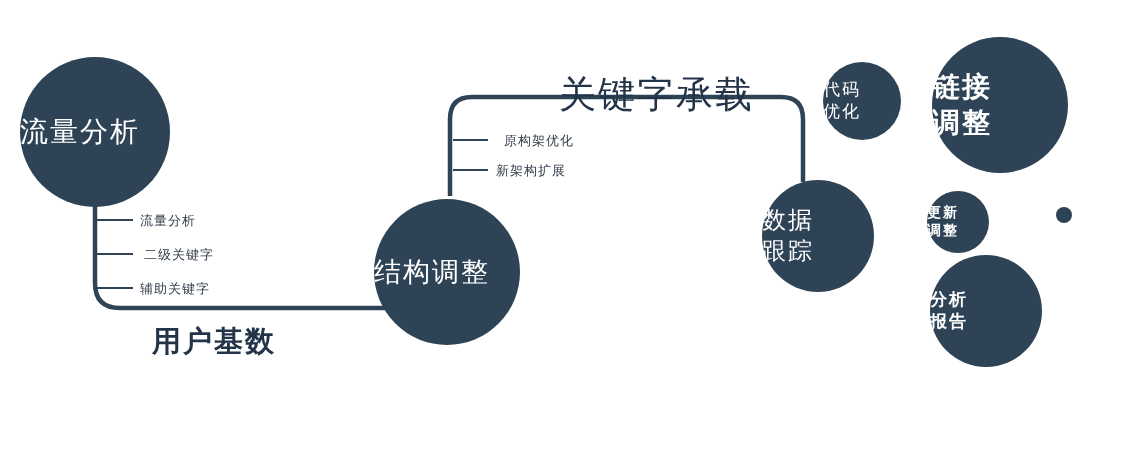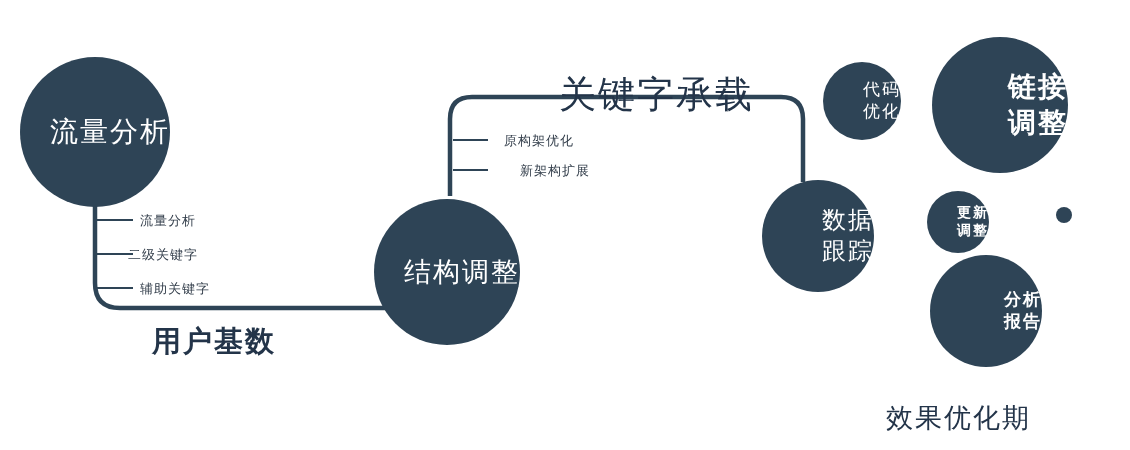--- a/index.html
+++ b/index.html
@@ -15,21 +15,21 @@
   .connector { fill: none; stroke: var(--line, #2e4456); }
   .connector.main { stroke-width: 4.5; }
   .connector.tick { stroke-width: 2; }
 
   .node {
     position: absolute;
     border-radius: 50%;
     background: var(--node-fill, #2e4456);
     display: flex;
     align-items: center;
-    justify-content: flex-end;
+    justify-content: flex-start;
     text-align: center;
     color: var(--node-text, #ffffff);
   }
   .node-label { white-space: pre-line; letter-spacing: 2px; line-height: 1.28; }
 
   .n-traffic  { left: 20px;  top: 57px;  width: 150px; height: 150px; font-size: 28px; font-weight: 500; }
   .n-structure{ left: 374px; top: 199px; width: 146px; height: 146px; font-size: 27px; font-weight: 500; }
   .n-tracking { left: 762px; top: 180px; width: 112px; height: 112px; font-size: 24px; font-weight: 500; }
   .n-code     { left: 823px; top: 62px;  width: 78px;  height: 78px;  font-size: 17px; font-weight: 500; }
   .n-link     { left: 932px; top: 37px;  width: 136px; height: 136px; font-size: 28px; font-weight: 700; }
@@ -49,24 +49,24 @@
 
   .branch-label {
     position: absolute;
     color: var(--branch-text, #313c49);
     font-size: 13px;
     font-weight: 500;
     letter-spacing: 1px;
     white-space: nowrap;
   }
   .bl-t1 { left: 140px; top: 212px; }
-  .bl-t2 { left: 128px; top: 246px; }
+  .bl-t2 { left: 144px; top: 246px; }
   .bl-t3 { left: 140px; top: 280px; }
   .bl-s1 { left: 496px; top: 132px; margin-left: 8px; }
-  .bl-s2 { left: 496px; top: 162px; margin-left: 24px; }
+  .bl-s2 { left: 496px; top: 162px; }
 </style>
 </head>
 <body>
 
 <div class="canvas" style="--node-fill: #2e4456; --line: #2e4456; --node-text: #ffffff; --label-text: #233449; --branch-text: #313c49; --background: #ffffff;">
 
   <svg class="wires" viewBox="0 0 1130 450" aria-hidden="true">
     <path class="connector main" d="M95 200 V283 Q95 308 120 308 H392"></path>
     <path class="connector main" d="M450 196 V119 Q450 97 472 97 H781 Q803 97 803 119 V182"></path>
     <path class="connector tick" d="M97 220 H133"></path>
@@ -106,21 +106,20 @@
 
   <div class="node n-dot"></div>
 
   <div class="node n-report">
     <span class="node-label">分析
 报告</span>
   </div>
 
   <div class="edge-label el-keyword-carry">关键字承载</div>
   <div class="edge-label el-user-base">用户基数</div>
-  <div class="edge-label el-caption">效果优化期</div>
 
   <div class="branch-label bl-t1">流量分析</div>
   <div class="branch-label bl-t2">二级关键字</div>
   <div class="branch-label bl-t3">辅助关键字</div>
   <div class="branch-label bl-s1">原构架优化</div>
   <div class="branch-label bl-s2">新架构扩展</div>
 
 </div>
 
 </body></html>

